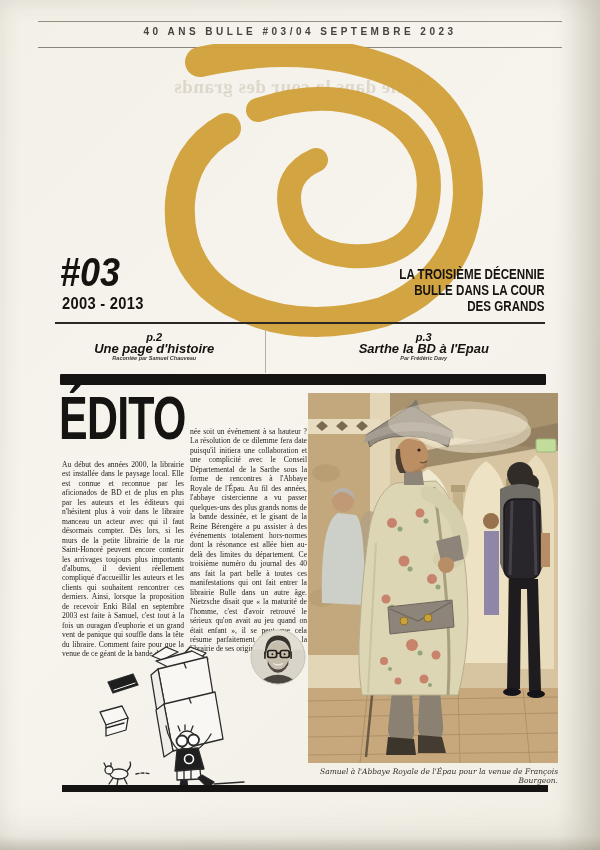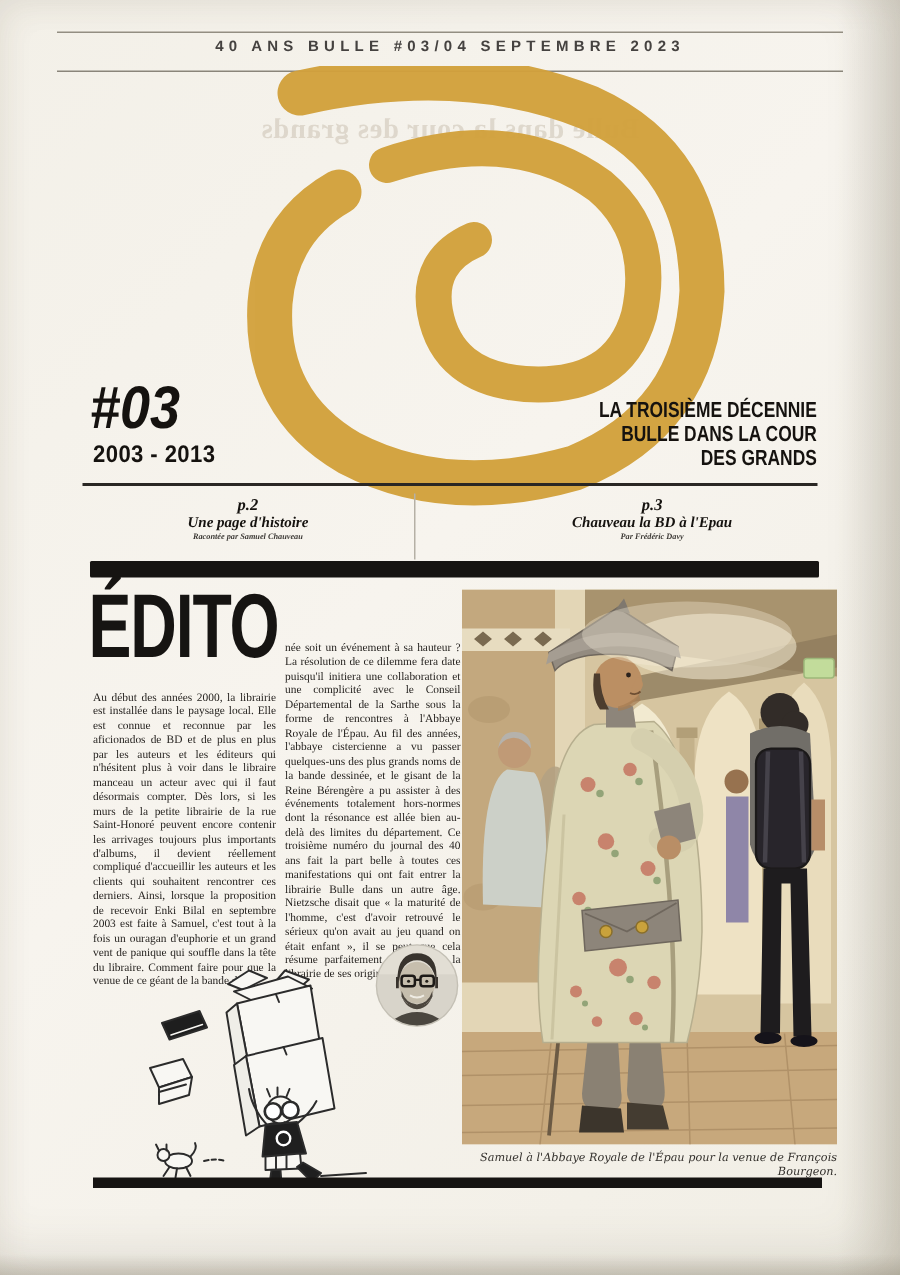--- a/index.html
+++ b/index.html
@@ -41,25 +41,25 @@
   }
   
   .issue-no{left:60px;top:252px;font-size:40px;font-weight:bold;font-style:italic;
     transform:scaleX(.9);transform-origin:left top;line-height:1;color:#15120f;}
   .issue-years{left:62px;top:295px;font-size:16px;font-weight:bold;letter-spacing:.3px;
     transform:scaleX(.92);transform-origin:left top;color:#15120f;}
   .tagline{right:55px;top:266px;text-align:right;font-weight:bold;font-size:14.5px;line-height:16px;
     transform:scaleX(.8);transform-origin:right top;color:#15120f;}
   .mid-rule{left:55px;top:322px;width:490px;height:1.5px;background:#2a2724;}
   
-  .toc{left:55px;top:329px;width:490px;height:44px;display:flex;font-family:Liberation Serif, serif;}
+  .toc{left:44px;top:329px;width:490px;height:44px;display:flex;}
   .toc-cell{flex:1;text-align:center;padding-top:2px;position:relative;}
   .toc-cell + .toc-cell{border-left:1px solid #b5b0a5;padding-left:48px;}
   .toc-page{font-size:11px;font-weight:bold;font-style:italic;line-height:12px;color:#15120f;}
-  .toc-title{font-size:10px;font-weight:bold;font-style:italic;line-height:9px;color:#15120f;
+  .toc-title{font-size:13px;font-weight:bold;font-style:italic;line-height:9px;color:#15120f;
     padding:1px 10px 0;}
   .toc-byline{font-size:5.5px;font-weight:bold;font-style:italic;color:#3c3935;padding-top:1.5px;}
   
   .bar-top{left:60px;top:374px;width:486px;height:11px;background:#161412;border-radius:1px;}
   .bar-bottom{left:62px;top:785px;width:486px;height:7px;background:#161412;}
   
   .edito{left:59px;top:388px;font-size:58px;font-weight:bold;line-height:1;color:#161412;
     transform:scale(.74,1.04);transform-origin:left top;letter-spacing:-1px;}
   .col{font-family:"Liberation Serif",serif;font-size:7.6px;line-height:9.45px;text-align:justify;
     color:#262320;}
@@ -105,21 +105,21 @@
   <div class="abs mid-rule"></div>
 
   <div class="abs toc">
     <div class="toc-cell">
       <div class="toc-page">p.2</div>
       <div class="toc-title">Une page d'histoire</div>
       <div class="toc-byline">Racontée par Samuel Chauveau</div>
     </div>
     <div class="toc-cell">
       <div class="toc-page">p.3</div>
-      <div class="toc-title">Chauveau la BD à l'Epau</div>
+      <div class="toc-title">Sarthe la BD à l'Epau</div>
       <div class="toc-byline">Par Frédéric Davy</div>
     </div>
   </div>
 
   <div class="abs bar-top"></div>
 
   <div class="abs edito">ÉDITO</div>
   <div class="abs col col1">Au début des années 2000, la librairie est installée dans le paysage local. Elle est connue et reconnue par les aficionados de BD et de plus en plus par les auteurs et les éditeurs qui n'hésitent plus à voir dans le libraire manceau un acteur avec qui il faut désormais compter. Dès lors, si les murs de la petite librairie de la rue Saint-Honoré peuvent encore contenir les arrivages toujours plus importants d'albums, il devient réellement compliqué d'accueillir les auteurs et les clients qui souhaitent rencontrer ces derniers. Ainsi, lorsque la proposition de recevoir Enki Bilal en septembre 2003 est faite à Samuel, c'est tout à la fois un ouragan d'euphorie et un grand vent de panique qui souffle dans la tête du libraire. Comment faire pour que la venue de ce géant de la bande dessi-</div>
   <div class="abs col col2">née soit un événement à sa hauteur ? La résolution de ce dilemme fera date puisqu'il initiera une collaboration et une complicité avec le Conseil Départemental de la Sarthe sous la forme de rencontres à l'Abbaye Royale de l'Épau. Au fil des années, l'abbaye cistercienne a vu passer quelques-uns des plus grands noms de la bande dessinée, et le gisant de la Reine Bérengère a pu assister à des événements totalement hors-normes dont la résonance est allée bien au-delà des limites du département. Ce troisième numéro du journal des 40 ans fait la part belle à toutes ces manifestations qui ont fait entrer la librairie Bulle dans un autre âge. Nietzsche disait que « la maturité de l'homme, c'est d'avoir retrouvé le sérieux qu'on avait au jeu quand on était enfant », il se peut que cela résume parfaitement l'histoire de la librairie de ses origines à ce jour.</div>
 

